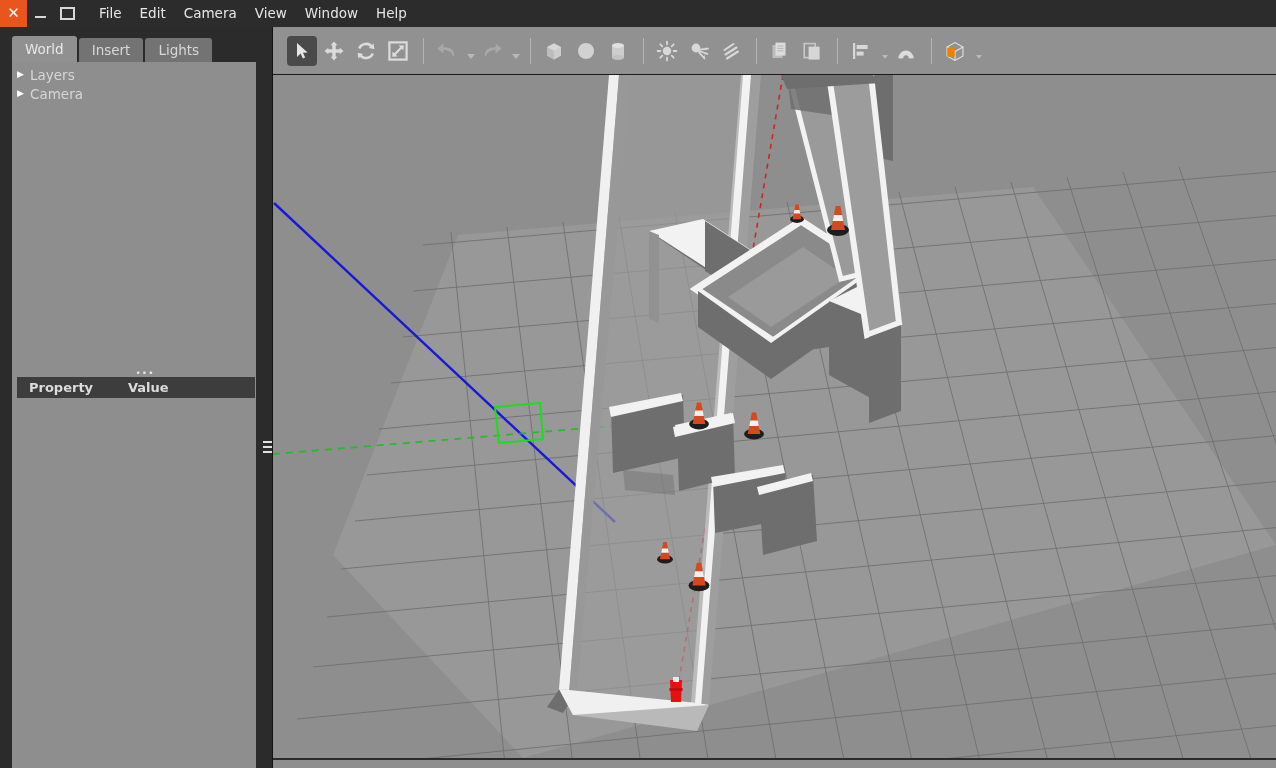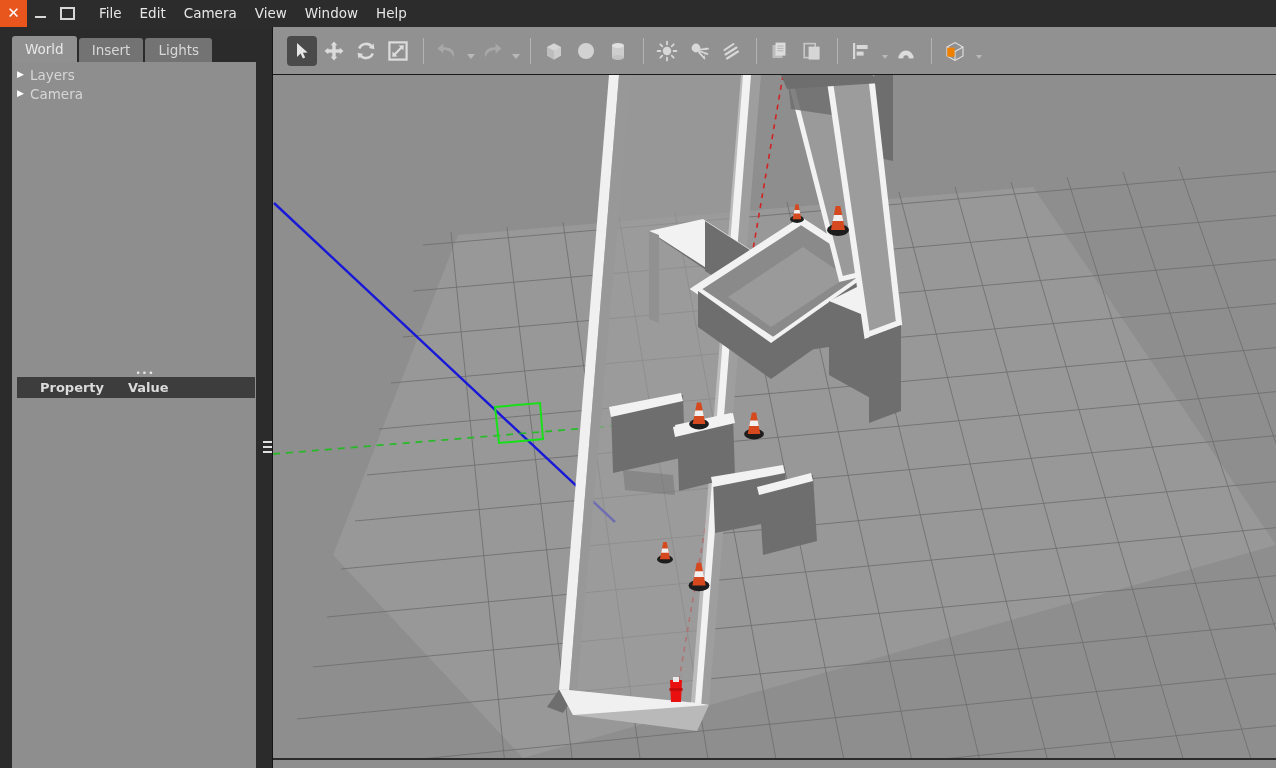--- a/index.html
+++ b/index.html
@@ -134,21 +134,20 @@
     letter-spacing: 1px;
     line-height: 6px;
   }
   .prop-header {
     position: absolute;
     left: 5px; top: 315px;
     width: 238px; height: 21px;
     background: #3d3d3d;
     display: flex;
     align-items: center;
-    text-align: center;
   }
   .prop-header .col {
     color: #dcdcdc;
     font-size: 13px;
     font-weight: bold;
   }
   .prop-header .col.prop { margin-left: 12px; width: 86px; }
   .prop-header .col.val  { margin-left: 13px; }
 
   

